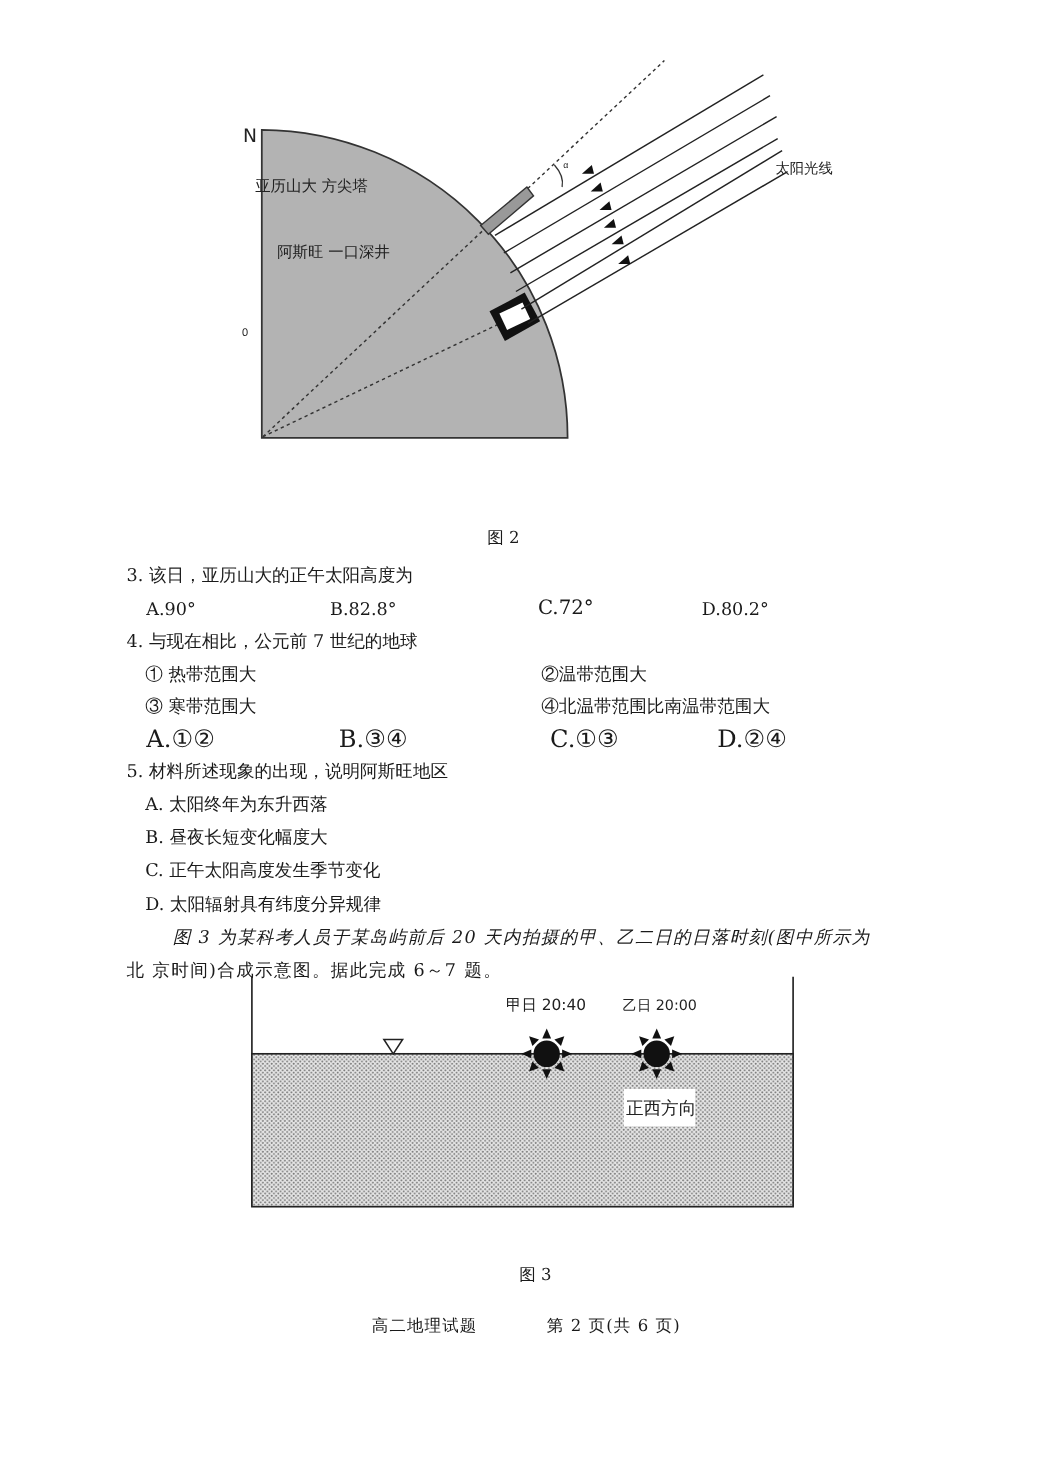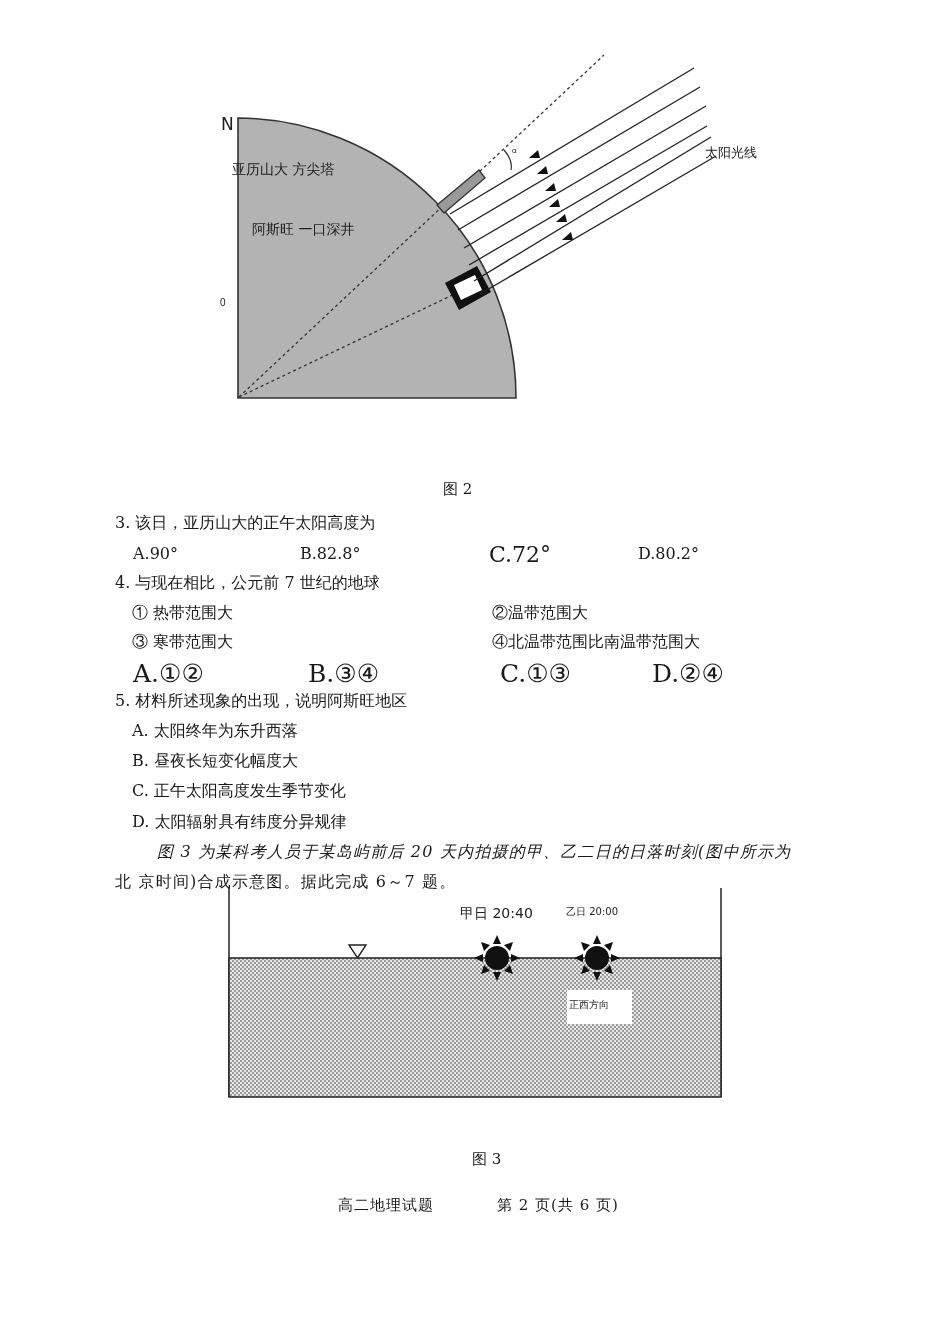--- a/index.html
+++ b/index.html
@@ -1,20 +1,20 @@
 <!DOCTYPE html>
 <html><head>
 <meta charset="utf-8">
 <style>
   html, body { margin:0; padding:0; background:#ffffff; }
   body { width:950px; height:1344px; position:relative; font-family:"DejaVu Serif","Liberation Serif",serif; color:#1a1a1a; overflow:hidden; }
   .abs { position:absolute; white-space:nowrap; }
   .q { font-size:16px; }
   .opt { font-size:16px; }
-  .big { font-size:25px; }
+  .big { font-size:22px; }
   .cap { font-size:15px; }
   .fig-label { font-size:14px; font-family:"DejaVu Sans","Liberation Sans",sans-serif; color:#222; }
   .small { font-size:10px; font-family:"Liberation Sans",sans-serif; }
   svg { position:absolute; left:0; top:0; }
 </style>
 </head>
 <body>
 
 <div>
   <svg width="950" height="470">
@@ -57,21 +57,21 @@
   <div class="abs small" style="left:220px; top:297px;">0</div>
   <div class="abs small" style="left:512px; top:146px; font-size:8px;">α</div>
   <div class="abs fig-label" style="left:705px; top:144px; font-size:13px;">太阳光线</div>
   <div class="abs cap" style="left:443px; top:480px;">图 2</div>
 </div>
 
 <div>
   <div class="abs q" style="left:115px; top:513px;">3. 该日，亚历山大的正午太阳高度为</div>
   <div class="abs opt" style="left:133px; top:544px;">A.90°</div>
   <div class="abs opt" style="left:300px; top:544px;">B.82.8°</div>
-  <div class="abs opt" style="left:489px; top:542px; font-size:22px;">C.72°</div>
+  <div class="abs opt" style="left:489px; top:542px; font-size:18px;">C.72°</div>
   <div class="abs opt" style="left:638px; top:544px;">D.80.2°</div>
 </div>
 
 <div>
   <div class="abs q" style="left:115px; top:573px;">4. 与现在相比，公元前 7 世纪的地球</div>
   <div class="abs opt" style="left:132px; top:603px;">① 热带范围大</div>
   <div class="abs opt" style="left:492px; top:603px;">②温带范围大</div>
   <div class="abs opt" style="left:132px; top:632px;">③ 寒带范围大</div>
   <div class="abs opt" style="left:492px; top:632px;">④北温带范围比南温带范围大</div>
   <div class="abs big" style="left:133px; top:659px;">A.①②</div>
@@ -130,21 +130,21 @@
       <polygon points="0,23 -4,14 4,14"></polygon>
       <polygon points="-23,0 -14,-4 -14,4"></polygon>
       <polygon points="23,0 14,-4 14,4"></polygon>
       <polygon points="-16,-16 -13,-7 -7,-13"></polygon>
       <polygon points="16,-16 13,-7 7,-13"></polygon>
       <polygon points="-16,16 -13,7 -7,13"></polygon>
       <polygon points="16,16 13,7 7,13"></polygon>
     </g>
   </svg>
   <div class="abs fig-label" style="left:460px; top:905px; font-size:14px;">甲日 20:40</div>
-  <div class="abs fig-label" style="left:566px; top:905px; font-size:10px;">乙日 20:00</div>
-  <div class="abs fig-label" style="left:569px; top:998px; font-size:10px;">正西方向</div>
+  <div class="abs fig-label" style="left:566px; top:905px; font-size:13px;">乙日 20:00</div>
+  <div class="abs fig-label" style="left:569px; top:998px; font-size:16px;">正西方向</div>
   <div class="abs cap" style="left:472px; top:1150px;">图 3</div>
 </div>
 
 <div>
   <div class="abs cap" style="left:338px; top:1196px; letter-spacing:1px;">高二地理试题</div>
   <div class="abs cap" style="left:497px; top:1196px; letter-spacing:1px;">第 2 页(共 6 页)</div>
 </div>
 
 </body></html>

